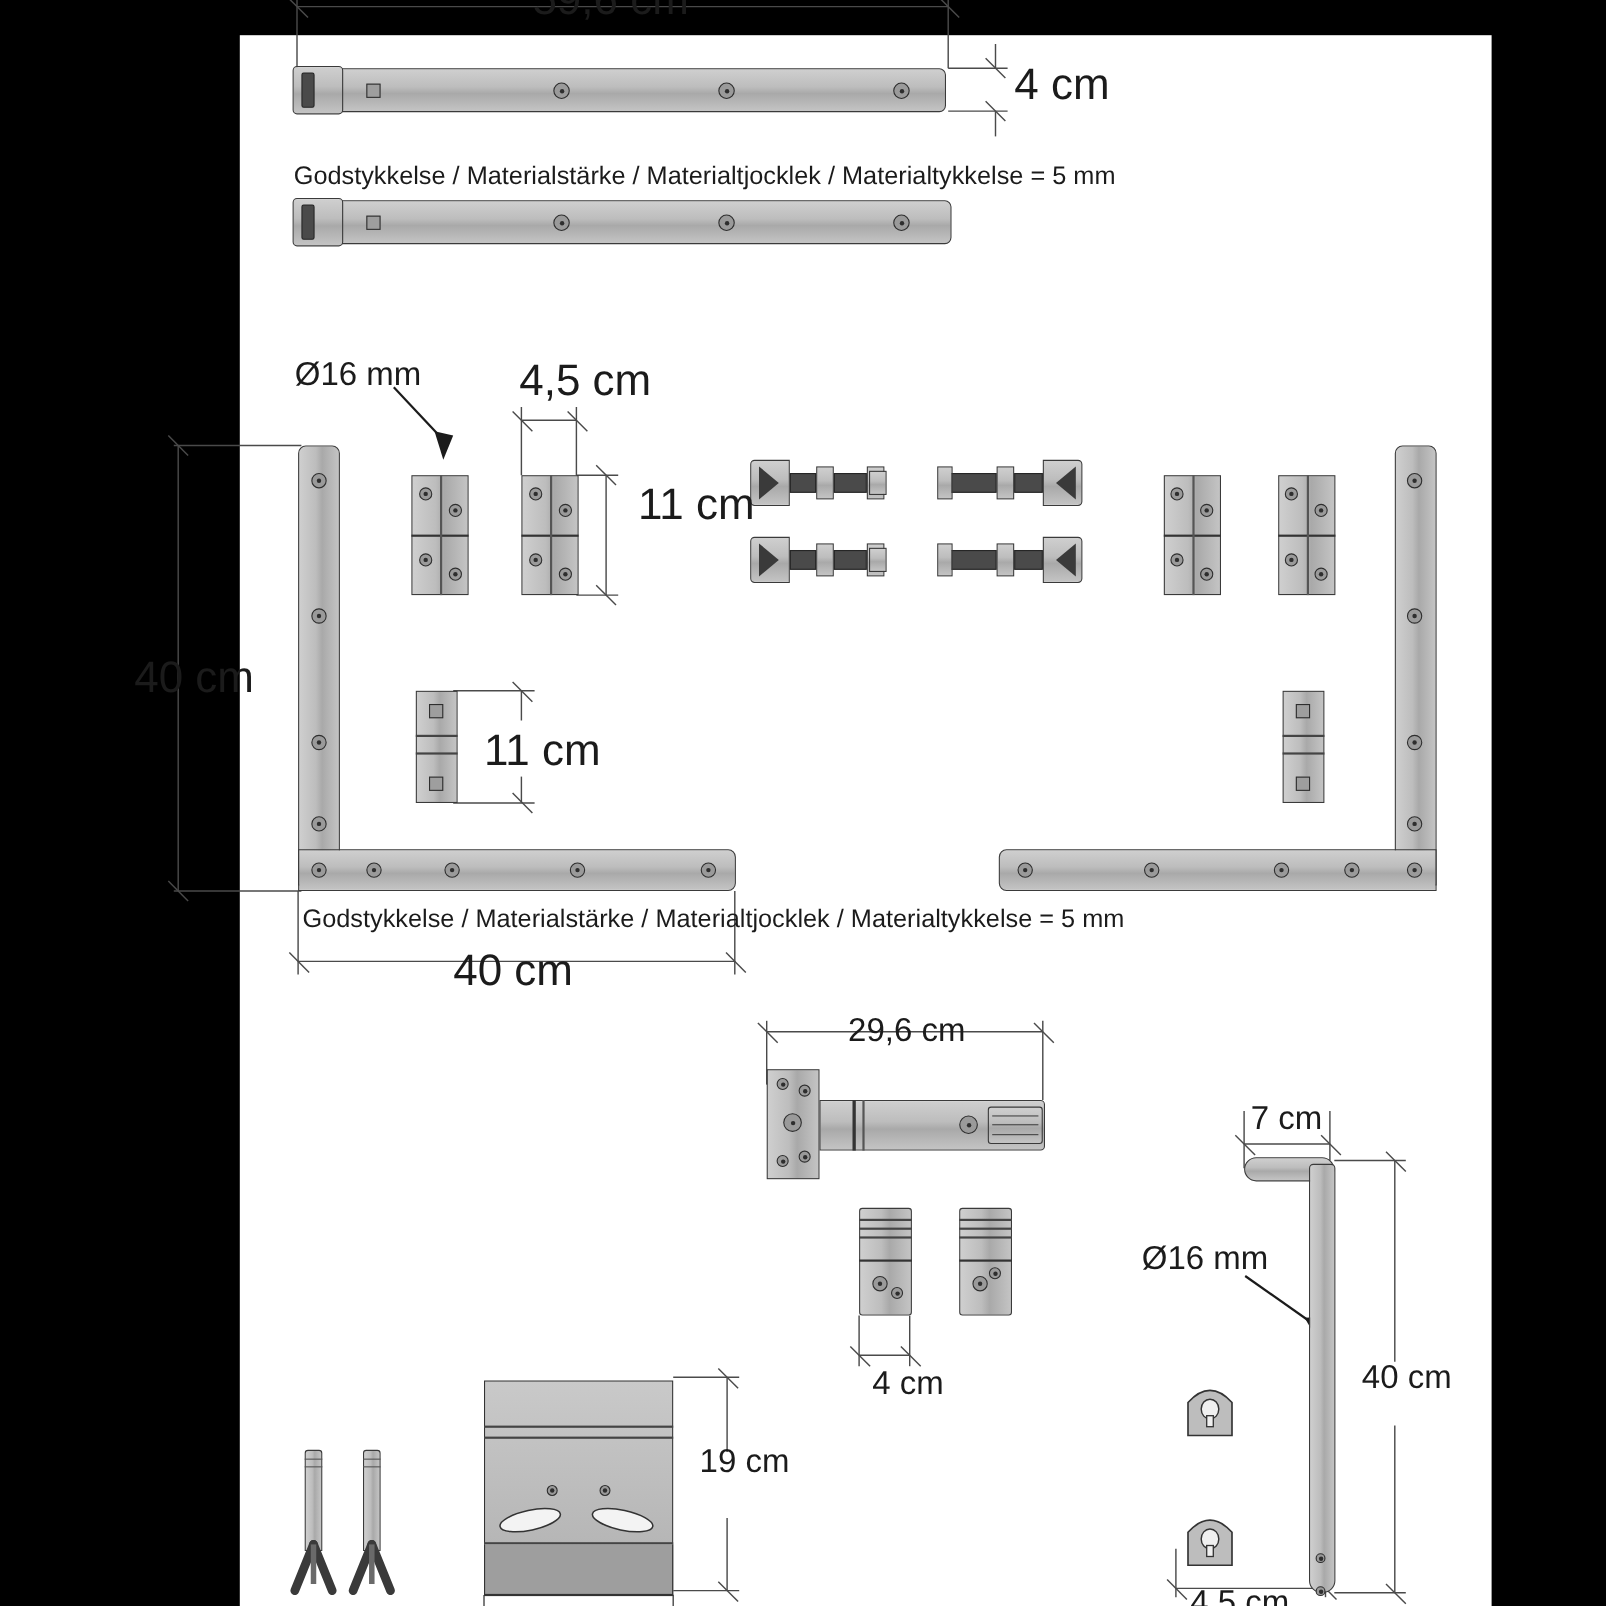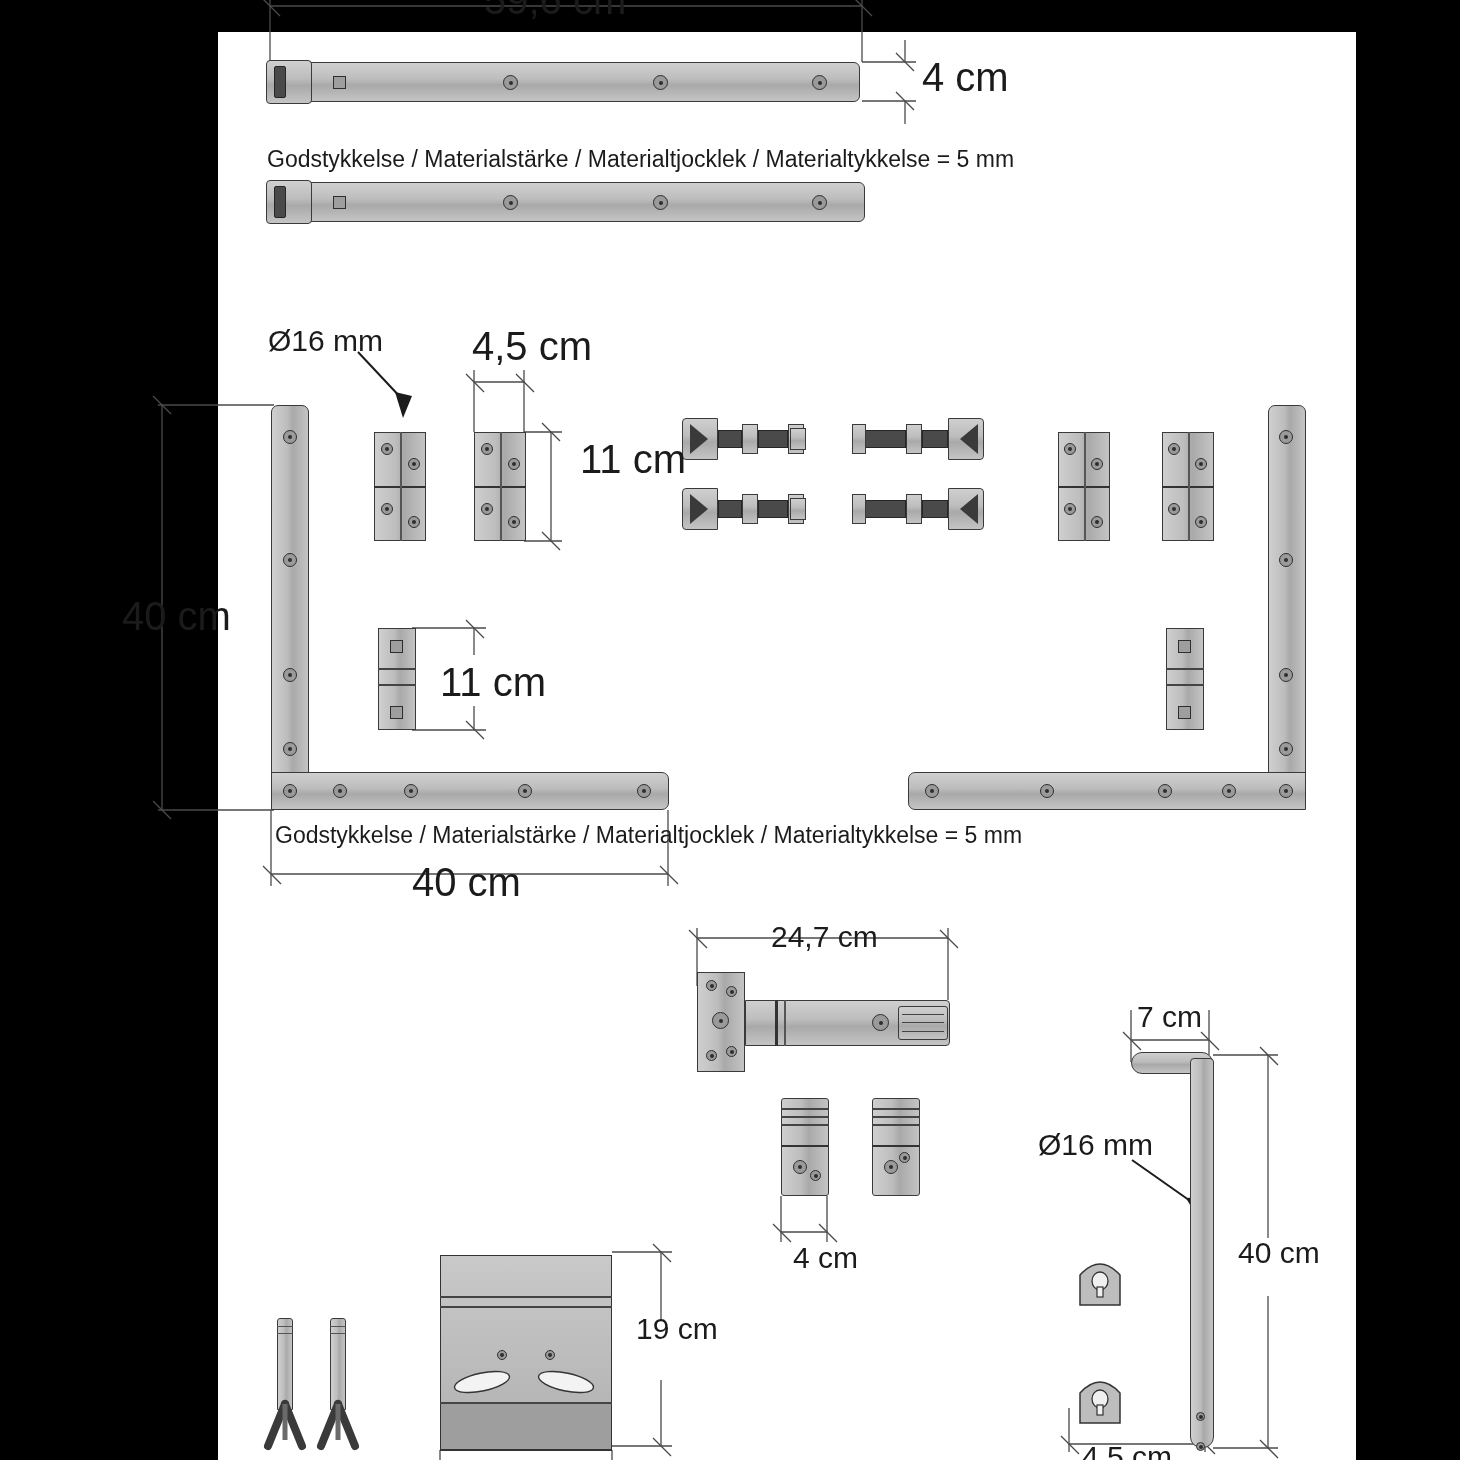--- a/index.html
+++ b/index.html
@@ -479,21 +479,21 @@
   <div class="dim dim-lg" style="left:580px;top:436px;line-height:46px;text-align:right;">
     <span>11 cm</span>
   </div>
 
   <div class="dim dim-lg" style="left:122px;top:594px;">40 cm</div>
   <div class="dim dim-lg" style="left:412px;top:860px;">40 cm</div>
   <div class="dim dim-lg" style="left:440px;top:660px;">11 cm</div>
 
   <div class="note" style="left:275px;top:822px;">Godstykkelse / Materialstärke / Materialtjocklek / Materialtykkelse = 5 mm</div>
 
-  <div class="dim dim-md" style="left:771px;top:920px;">24,7 cm</div>
+  <div class="dim dim-md" style="left:771px;top:920px;">29,6 cm</div>
   <div class="dim dim-md" style="left:793px;top:1241px;">4 cm</div>
   <div class="dim dim-md" style="left:636px;top:1312px;">19 cm</div>
 
   <div class="dim dim-md" style="left:1137px;top:1000px;">7 cm</div>
   <div class="dim dim-md" style="left:1038px;top:1128px;">Ø16 mm</div>
   <div class="dim dim-md" style="left:1238px;top:1236px;">40 cm</div>
   <div class="dim dim-md" style="left:1082px;top:1440px;">4,5 cm</div>
 
 </div>
 

